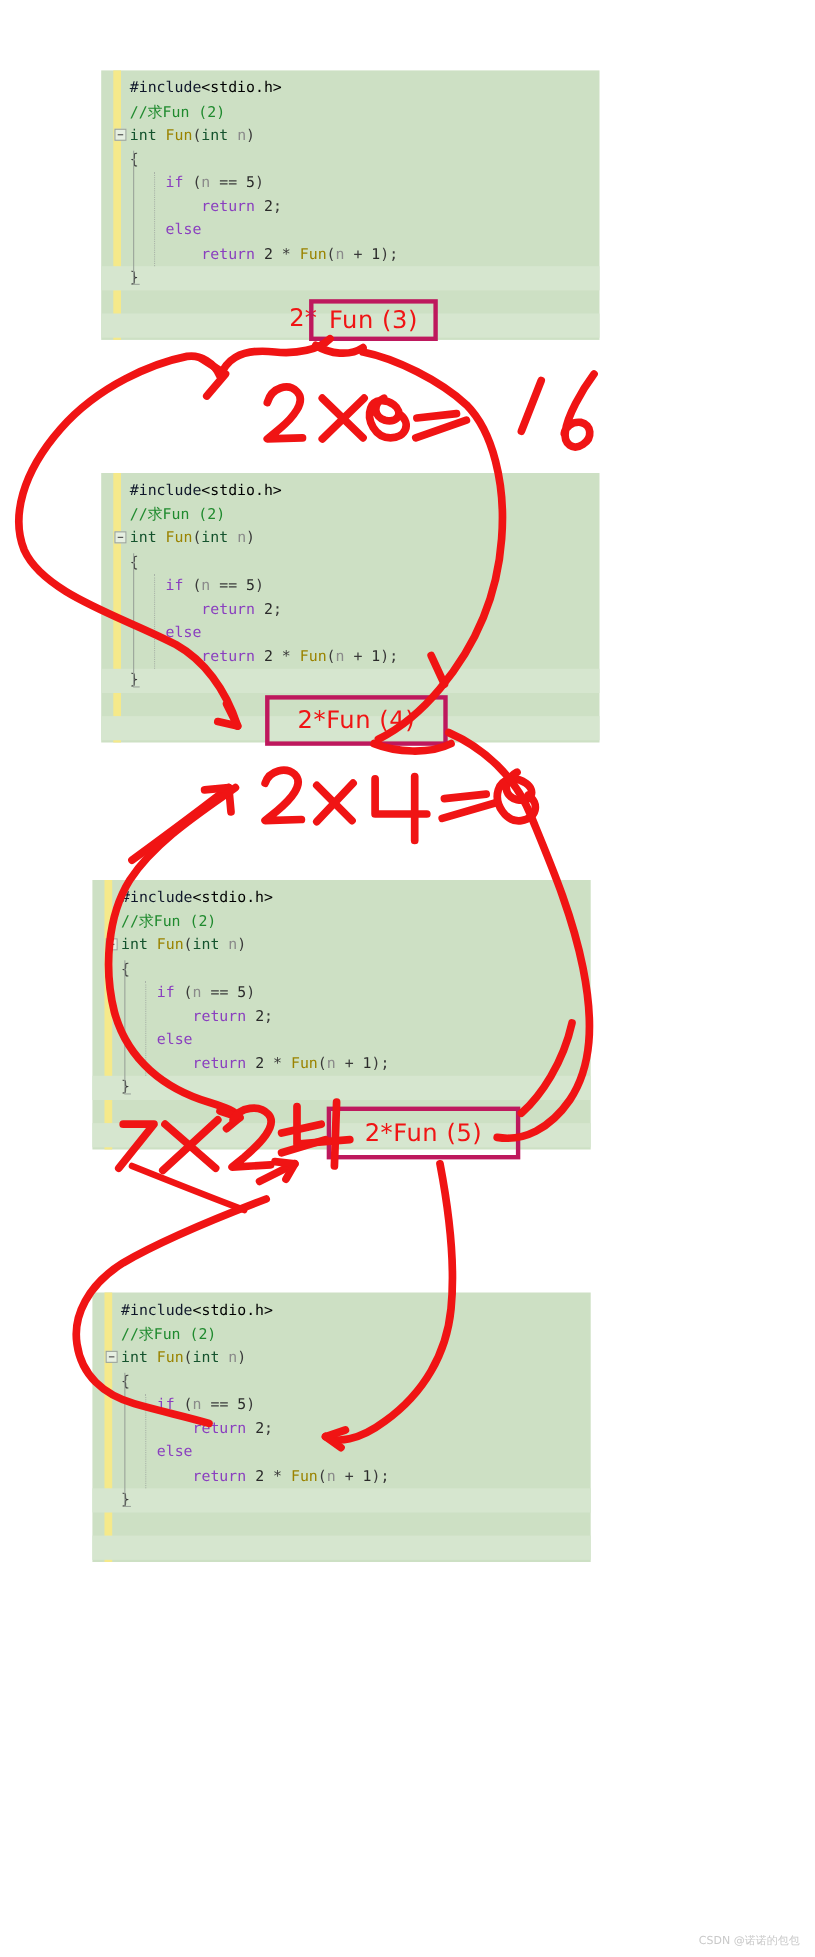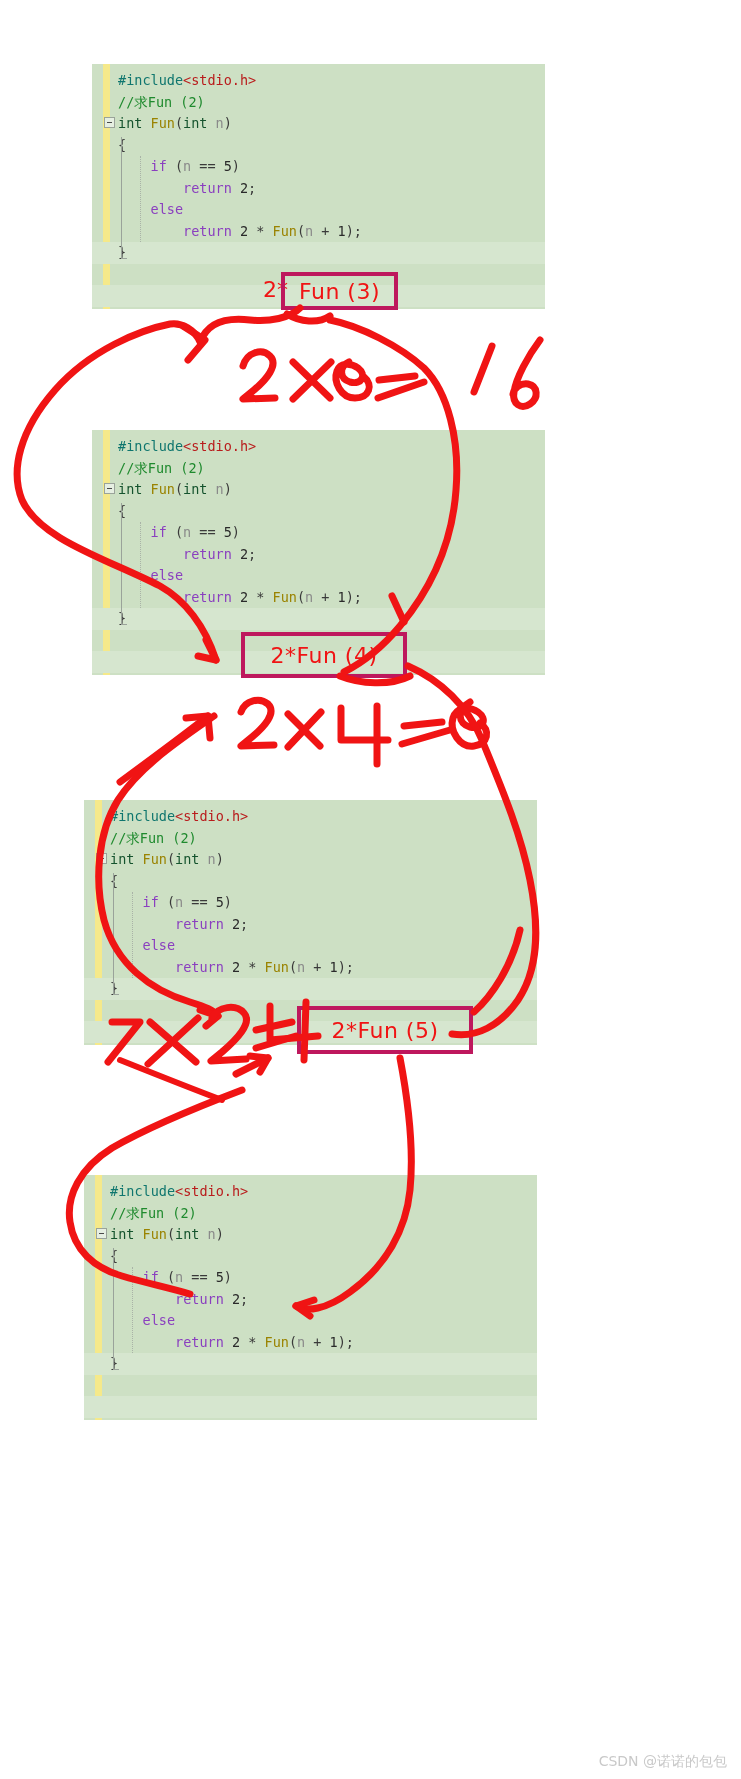--- a/index.html
+++ b/index.html
@@ -48,22 +48,22 @@
     background: #9aa39a;
   }
   .dotted-line {
     position: absolute; left: 48px; width: 0;
     border-left: 1px dotted #a9b3a7;
   }
   .struct-foot {
     position: absolute; left: 29px; width: 6px; height: 1px; background: #9aa39a;
   }
   
-  .c-pre   { color: #0f766e; }
-  .c-hdr   { color: #b91c1c; }
+  .c-pre   { color: #0f172a; }
+  .c-hdr   { color: #000000; }
   .c-cmt   { color: #1f8a2e; margin-top: 47px; }
   .c-kw    { color: #14532d; }
   .c-fn    { color: #9a8300; }
   .c-ctl   { color: #8a3fbf; }
   .c-punc  { color: #3a3a3a; }
   .c-num   { color: #2a2a2a; }
   .c-var   { color: #8a8a8a; }
 
   
   .blank-row { height: 21.5px; }
@@ -90,21 +90,21 @@
   }
 
   
   #ink { position: absolute; left:0; top:0; width: 741px; height: 1779px; pointer-events: none; }
 
   
   .watermark {
     position: absolute;
     right: 14px; bottom: 8px;
     color: #c9c9c9;
-    font-size: 14px;
+    font-size: 10px;
     font-family: "DejaVu Sans", sans-serif;
     white-space: pre;
     text-align: right;
   }
 </style>
 </head>
 <body>
 
 <div id="stage">
 

